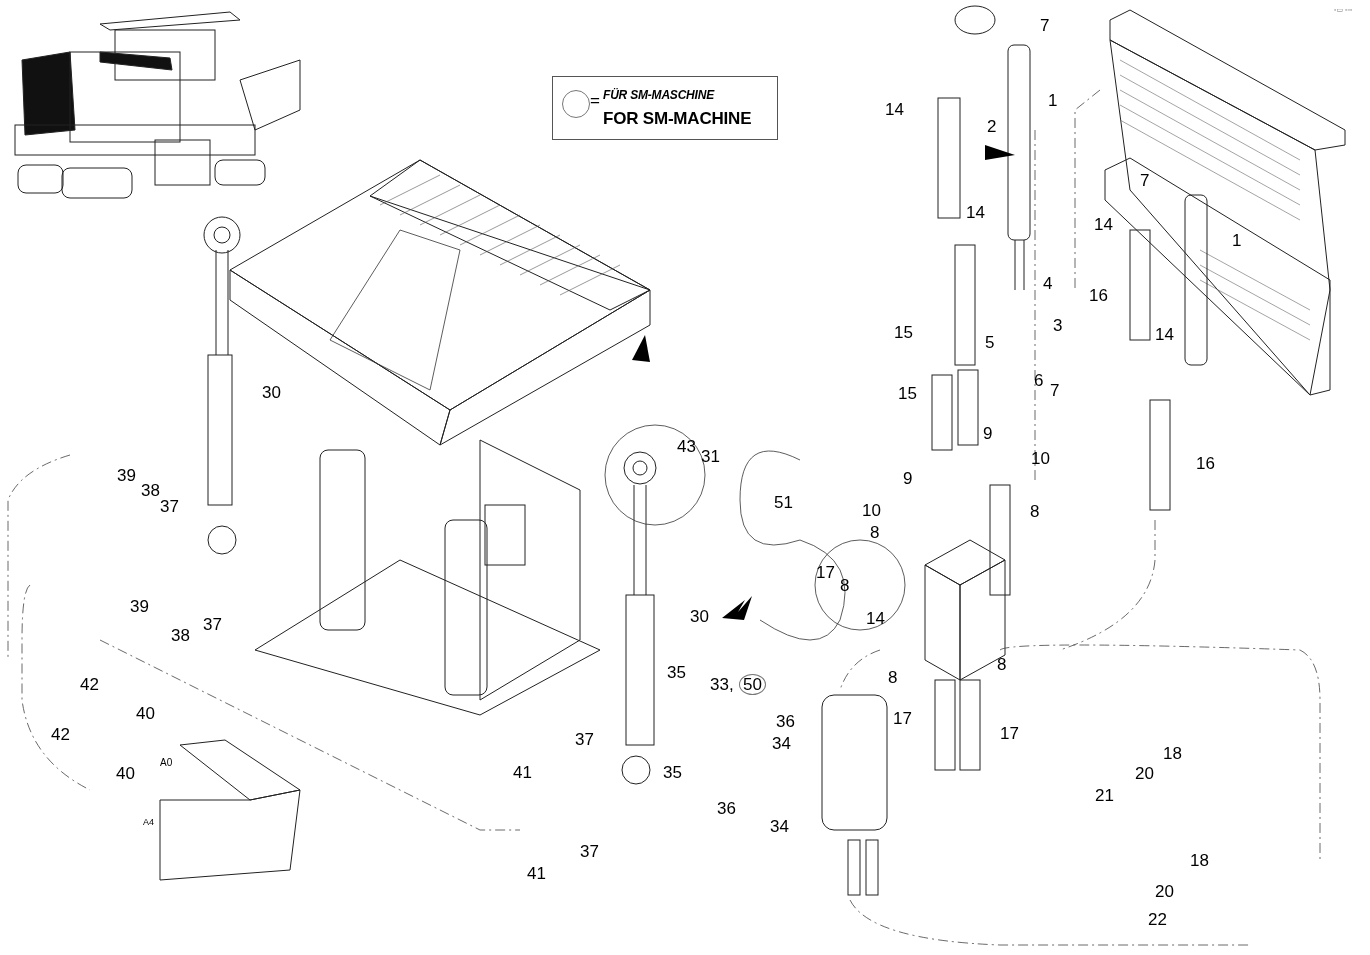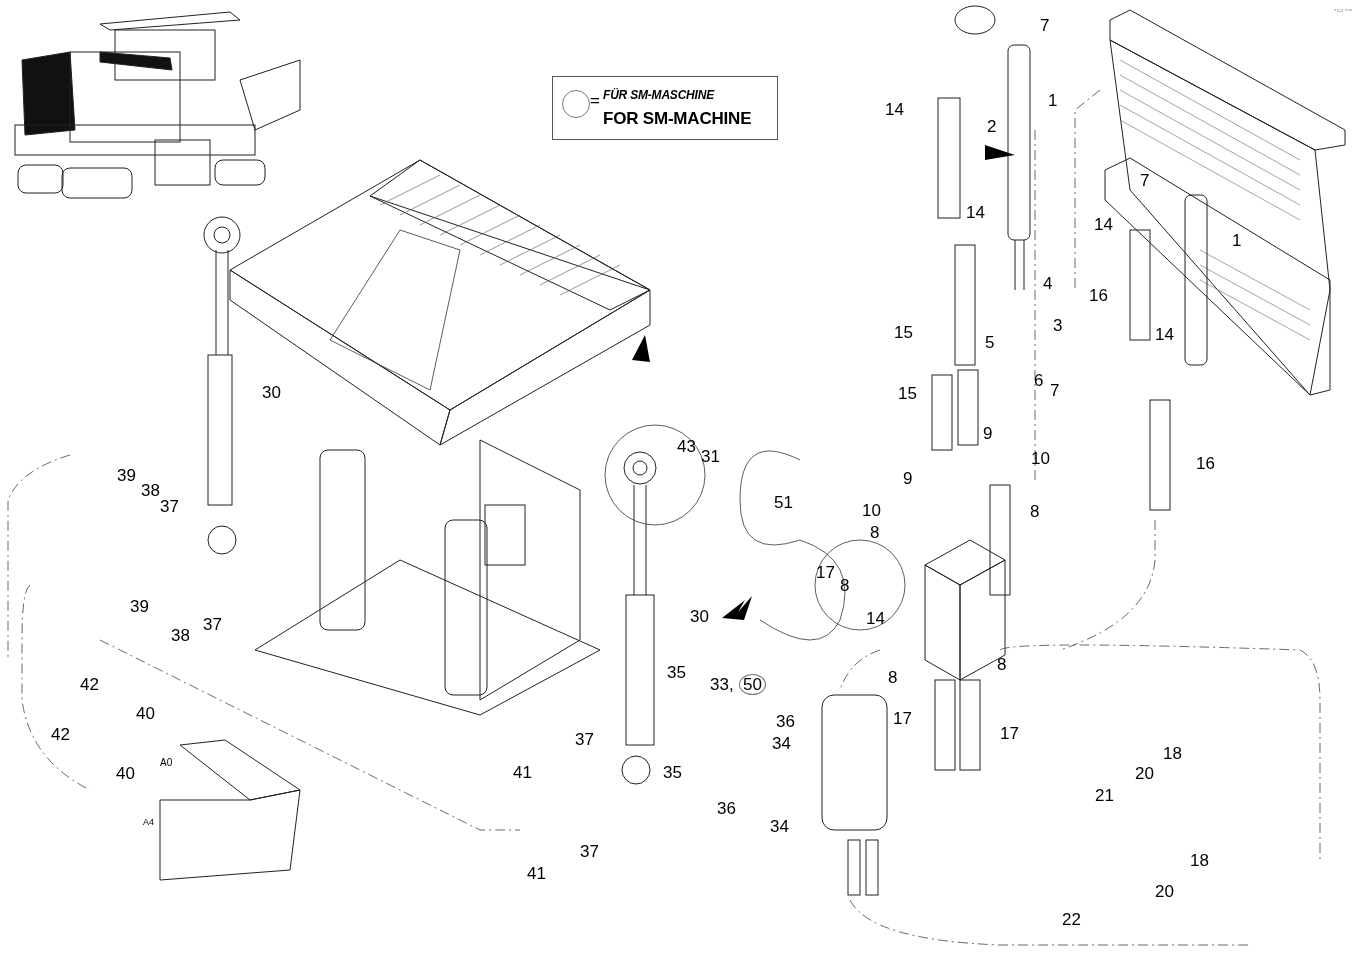--- a/index.html
+++ b/index.html
@@ -197,21 +197,21 @@
   <div class="lbl" style="left:898px;top:385px">15</div>
   <div class="lbl" style="left:1089px;top:287px">16</div>
   <div class="lbl" style="left:1196px;top:455px">16</div>
   <div class="lbl" style="left:893px;top:710px">17</div>
   <div class="lbl" style="left:1000px;top:725px">17</div>
   <div class="lbl" style="left:1163px;top:745px">18</div>
   <div class="lbl" style="left:1190px;top:852px">18</div>
   <div class="lbl" style="left:1135px;top:765px">20</div>
   <div class="lbl" style="left:1155px;top:883px">20</div>
   <div class="lbl" style="left:1095px;top:787px">21</div>
-  <div class="lbl" style="left:1062px;top:911px">22</div>
+  <div class="lbl" style="left:1148px;top:911px">22</div>
   <div class="lbl" style="left:262px;top:384px">30</div>
   <div class="lbl" style="left:690px;top:608px">30</div>
   <div class="lbl" style="left:701px;top:448px">31</div>
   <div class="lbl" style="left:677px;top:438px">43</div>
   <div class="lbl" style="left:710px;top:676px">33,</div>
   <div class="lbl" style="left:739px;top:674px"><span class="circled">50</span></div>
   <div class="lbl" style="left:772px;top:735px">34</div>
   <div class="lbl" style="left:770px;top:818px">34</div>
   <div class="lbl" style="left:667px;top:664px">35</div>
   <div class="lbl" style="left:663px;top:764px">35</div>

